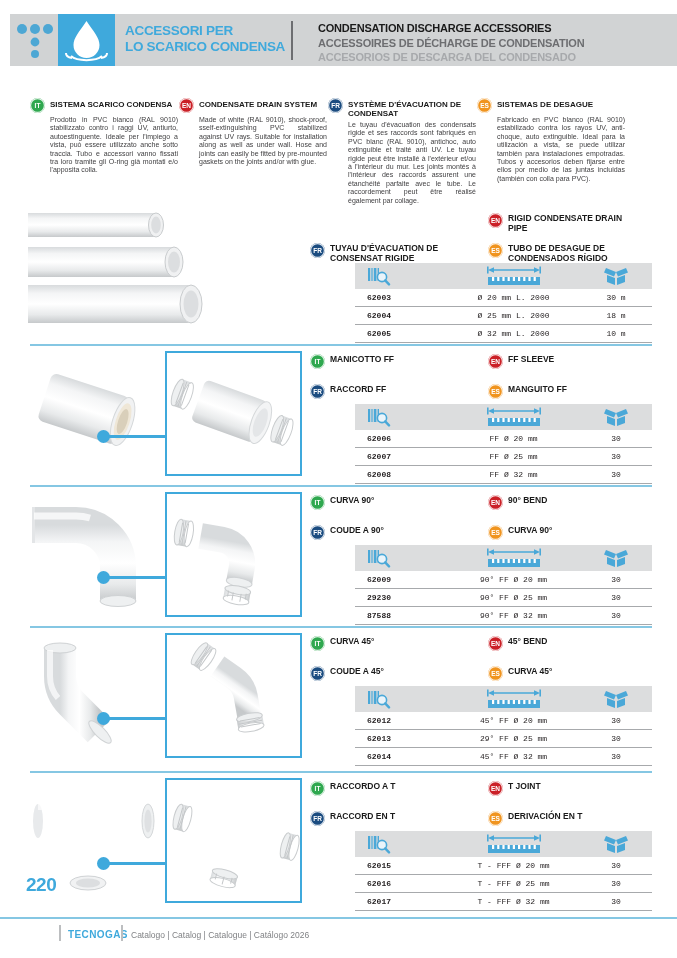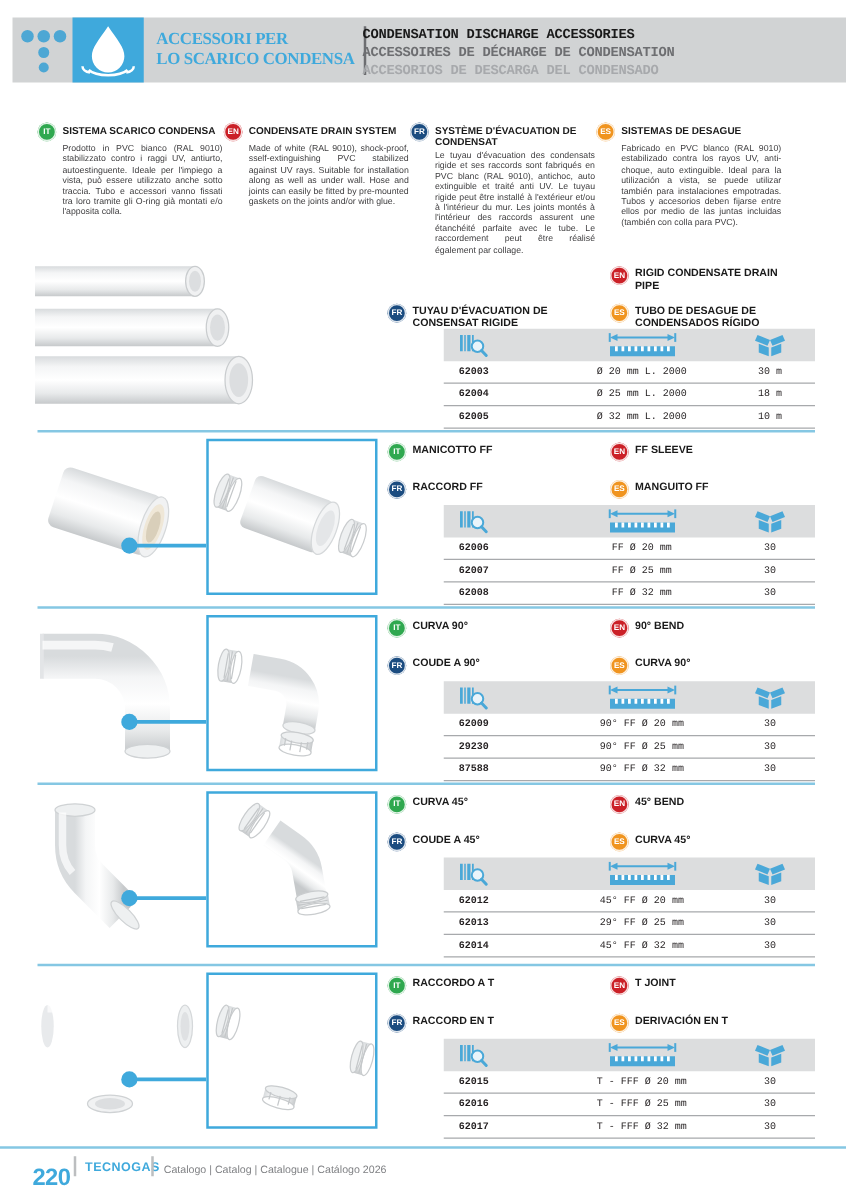--- a/index.html
+++ b/index.html
@@ -5,24 +5,24 @@
   html,body{margin:0;padding:0;background:#fff;}
   #page{position:relative;width:677px;height:958px;background:#fff;overflow:hidden;
         font-family:"Liberation Sans",sans-serif;color:#1a1a1a;}
 
   
   .band{position:absolute;left:10px;top:14px;width:667px;height:52px;background:#d1d3d4;}
   .tlogo{position:absolute;left:12px;top:16px;width:46px;height:48px;}
   .dropbox{position:absolute;left:58px;top:14px;width:57px;height:52px;background:#3fa9dc;
            display:flex;align-items:center;justify-content:center;}
   .brand-title{position:absolute;left:125px;top:23px;font-weight:bold;color:#3fa9dc;
-               font-size:13.5px;line-height:15.5px;letter-spacing:-0.3px;white-space:nowrap;font-family:Liberation Serif, serif;}
+               font-size:13.5px;line-height:15.5px;letter-spacing:-0.3px;white-space:nowrap;}
   .vrule{position:absolute;left:291px;top:21px;width:2px;height:39px;background:#6d6e71;}
-  .titles{position:absolute;left:290px;top:21px;font-weight:bold;font-size:11px;
-          line-height:14.6px;letter-spacing:-0.2px;white-space:nowrap;font-family:Liberation Mono, monospace;}
+  .titles{position:absolute;left:318px;top:21px;font-weight:bold;font-size:11px;
+          line-height:14.6px;letter-spacing:-0.2px;white-space:nowrap;}
   .t-en{color:#1a1a1a}.t-fr{color:#6d6e71}.t-es{color:#a7a9ac}
 
   
   .badge{width:15px;height:15px;border-radius:50%;color:#fff;font-size:6.5px;font-weight:bold;
          display:flex;align-items:center;justify-content:center;flex-shrink:0;
          box-shadow:inset 0 0 0 1.2px rgba(255,255,255,.85);}
   .b-it{background:#2fa84f}.b-en{background:#cb2027}.b-fr{background:#1b4c80}.b-es{background:#f0941f}
 
   
   .intro{position:absolute;left:30px;top:98px;width:647px;display:flex;gap:0;}
@@ -54,21 +54,21 @@
   .ptable{position:absolute;left:355px;top:58px;width:297px;font-family:Liberation Mono, monospace;}
   .phead{height:26px;background:#dcddde;display:flex;align-items:center;}
   .prow{height:17px;display:flex;align-items:center;border-bottom:1px solid #a7a9ac;
         font-size:8px;color:#231f20;}
   .c1{flex:0 0 92px;padding-left:12px;box-sizing:border-box;display:flex;align-items:center;}
   .c2{flex:1;display:flex;align-items:center;justify-content:center;text-align:center;}
   .c3{flex:0 0 72px;display:flex;align-items:center;justify-content:center;}
   .code{font-weight:bold;}
 
   
-  .fnum{position:absolute;left:26px;top:932px;font-size:19px;font-weight:bold;color:#3fa9dc;letter-spacing:-0.5px;}
+  .fnum{position:absolute;left:26px;top:874px;font-size:19px;font-weight:bold;color:#3fa9dc;letter-spacing:-0.5px;}
   .fbar{position:absolute;width:1.5px;height:16px;background:#bcbec0;top:925px;}
   .fbrand{position:absolute;left:68px;top:929px;font-size:10px;font-weight:bold;color:#3fa9dc;letter-spacing:.4px;}
   .fcat{position:absolute;left:131px;top:930px;font-size:8.5px;color:#808285;}
 </style>
 </head>
 <body>
 
 <div id="page">
 
   <svg width="0" height="0" style="position:absolute" aria-hidden="true">

